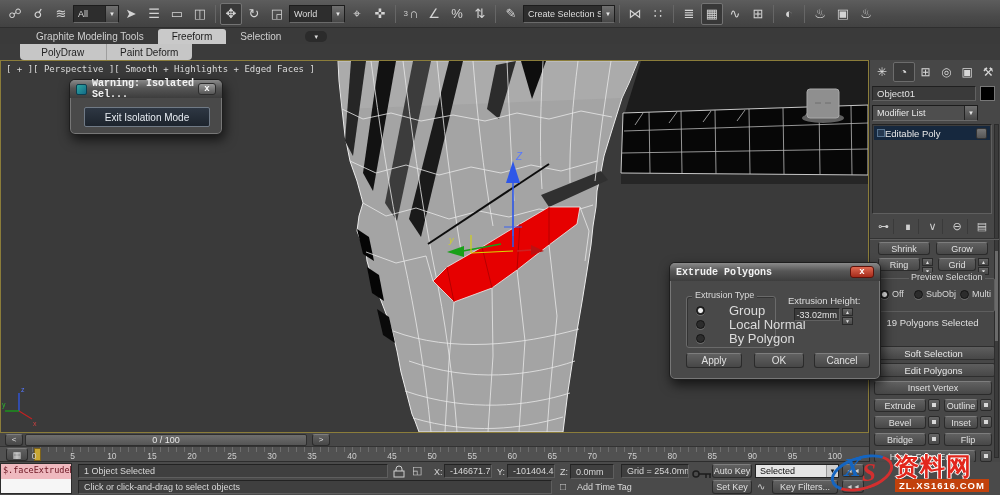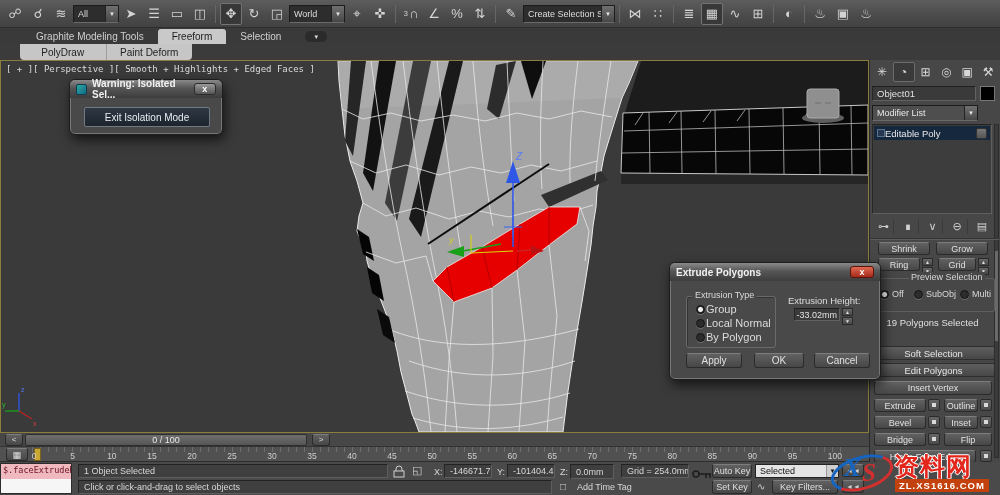--- a/index.html
+++ b/index.html
@@ -43,21 +43,21 @@
   .viewport { left:0; top:60px; width:869px; height:373px; background:#3a3a3a;
     border:1px solid #8b7d3a; }
   .vplabel { position:absolute; left:5px; top:3px; color:#dcdcdc; font-family:"DejaVu Sans Mono", monospace;
     font-size:9px; letter-spacing:0; z-index:3; }
 
   
   .win { position:absolute; background:#494949; border:1px solid #1e1e1e; border-radius:6px;
     box-shadow:2px 5px 12px rgba(0,0,0,.65), inset 0 0 0 1px #777; }
   .wtitle { height:18px; display:flex; align-items:center; padding:0 6px;
     background:linear-gradient(#8a8a8a,#565656 45%,#3d3d3d); border-radius:5px 5px 0 0;
-    color:#f2f2f2; font-size:10px; font-weight:bold; }
+    color:#f2f2f2; font-size:10px; font-weight:bold;font-family:Liberation Mono, monospace; }
   .wclose { margin-left:auto; width:24px; height:12px; border-radius:3px; font-size:9px; font-weight:bold;
     display:flex; align-items:center; justify-content:center; }
   .wclose.gray { background:linear-gradient(#9a9a9a,#565656); color:#fff; border:1px solid #2c2c2c; }
   .wclose.red { background:linear-gradient(#e06a52,#a52a1a); color:#fff; border:1px solid #5d120a; }
   .btn { background:linear-gradient(#616161,#474747); border:1px solid #2b2b2b; border-top-color:#7d7d7d;
     color:#e0e0e0; border-radius:3px; display:flex; align-items:center; justify-content:center;
     font-size:10px; }
   .radio { width:9px; height:9px; border-radius:50%; background:#2c2c2c; border:1px solid #141414;
     box-shadow:0 1px 0 #6b6b6b; display:inline-block; flex:none; }
   .radio.sel { background:radial-gradient(circle at 50% 50%, #f0f0f0 0 2px, #2c2c2c 3px); }
@@ -74,21 +74,21 @@
   .exitbtn { position:absolute; left:14px; top:27px; width:126px; height:20px;
     background:linear-gradient(#2e3743,#1d242d); border:1px solid #707a86; border-radius:2px;
     color:#e8edf3; display:flex; align-items:center; justify-content:center; font-size:10px; }
 
   
   .extwin { left:668px; top:201px; width:212px; height:118px; z-index:7; }
   .grpbox { position:absolute; left:16px; top:33px; width:90px; height:52px;
     border:1px solid #6a6a6a; border-radius:3px; box-shadow:inset 1px 1px 0 #333; }
   .grplabel { position:absolute; left:22px; top:27px; background:#494949; padding:0 3px;
     color:#d9d9d9; font-size:9px; }
-  .radrow { position:absolute; display:flex; align-items:center; gap:1px; color:#dcdcdc; font-size:11px; }
+  .radrow { position:absolute; display:flex; align-items:center; gap:24px; color:#dcdcdc; font-size:13px; }
 
   
   .panel { left:869px; top:60px; width:131px; height:402px; background:#474747;
     border-left:1px solid #2a2a2a; font-size:9.5px; }
   .ptabs { position:absolute; left:2px; top:2px; width:126px; height:20px; display:flex; gap:1px; }
   .ptab { flex:1; display:flex; align-items:center; justify-content:center; font-size:12px;
     color:#d8d8d8; border-radius:2px; }
   .ptab.active { background:#3a3a3a; border:1px solid #6c6c6c; }
   .pname { position:absolute; left:2px; top:26px; width:104px; height:15px; padding:0 4px;
     display:flex; align-items:center; font-size:9.5px; }

